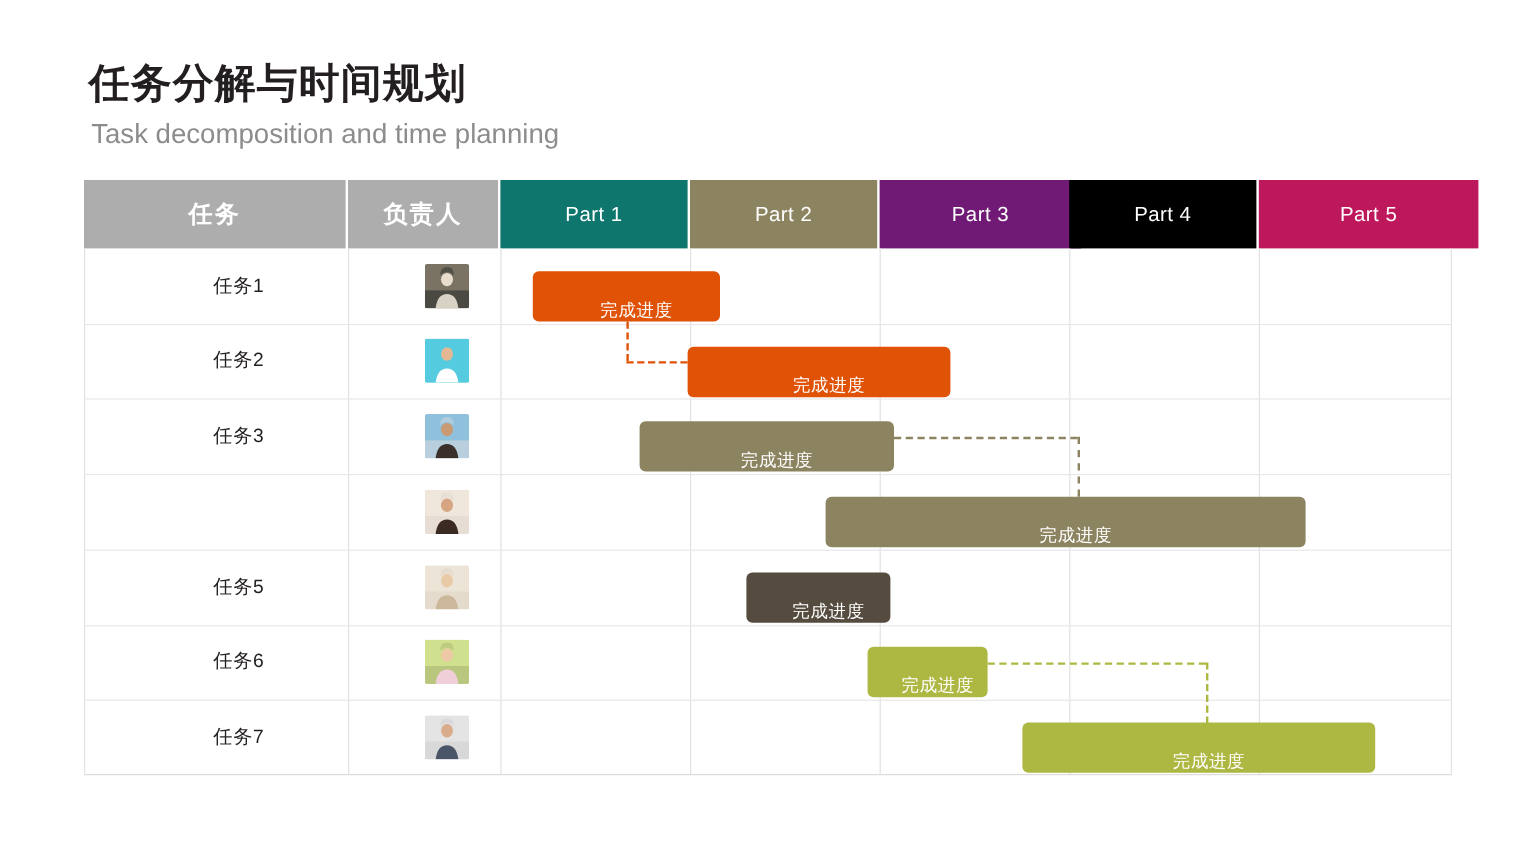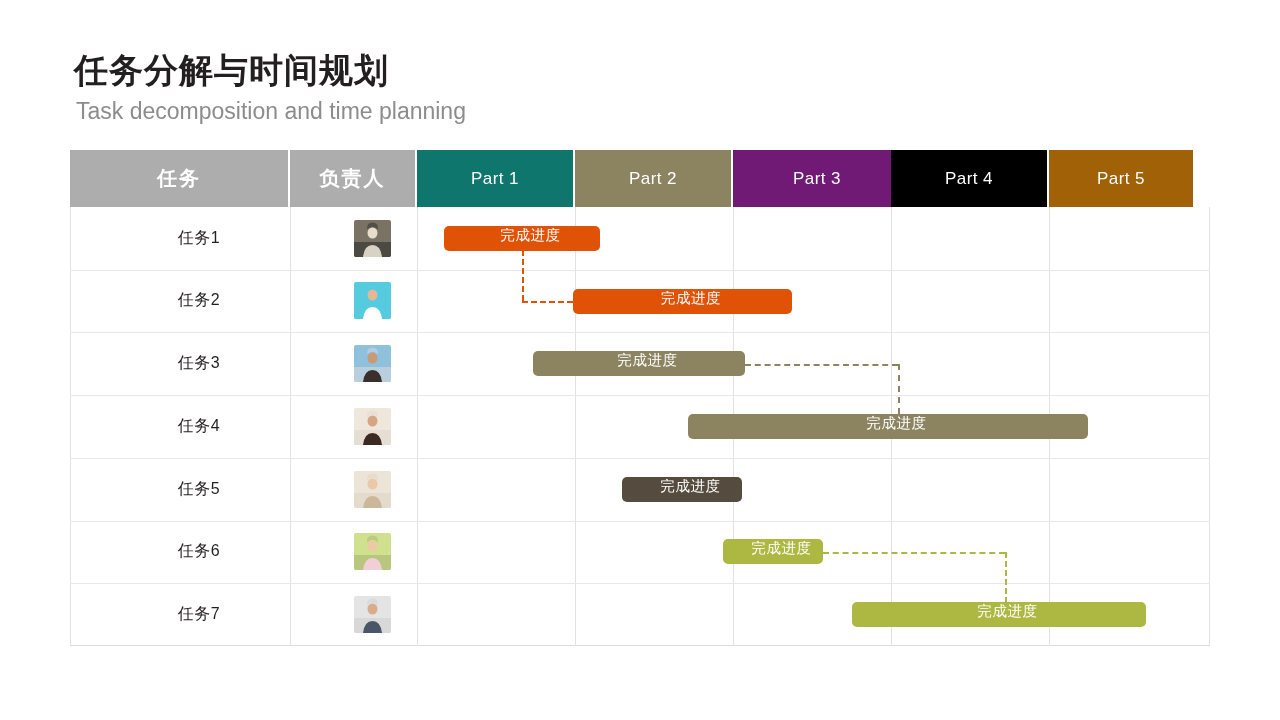--- a/index.html
+++ b/index.html
@@ -156,24 +156,24 @@
     border-radius: 2px;
     overflow: hidden;
     position: relative;
     flex: none;
   }
   .avatar svg { display: block; }
 
   
   .bar {
     position: absolute;
-    height: 25px;
+    height: 42px;
     border-radius: 5px;
     display: flex;
-    align-items: flex-start;
+    align-items: flex-end;
     justify-content: center;
     color: #ffffff;
     font-size: 14.5px;
     letter-spacing: 0.6px;
     box-sizing: border-box;
     z-index: 3;
     padding-left: 17px;
   }
 
   
@@ -214,21 +214,21 @@
       </div>
       <div class="hcell latin" style="left: 505px; width: 156px; background: rgb(140, 132, 96); align-items: center;">
         <span>Part 2</span>
       </div>
       <div class="hcell latin" style="left: 663px; width: 168px; background: #701a75;">
         <span>Part 3</span>
       </div>
       <div class="hcell latin" style="left: 821px; width: 156px; background: #000000;">
         <span>Part 4</span>
       </div>
-      <div class="hcell latin" style="left: 979px; width: 144px; background: #a16207;">
+      <div class="hcell latin" style="left: 979px; width: 183px; background: #be185d;">
         <span>Part 5</span>
       </div>
     </div>
 
   <div id="body-grid">
     <div id="outer-left"></div>
     <div id="outer-right"></div>
     <div id="outer-bottom"></div>
   <div class="vline" style="left: 220px;"></div>
       <div class="vline" style="left: 347px;"></div>
@@ -281,21 +281,20 @@
               <rect width="37" height="37" fill="#8fc0dc"></rect>
               <rect y="22" width="37" height="15" fill="#b9cfdd"></rect>
               <ellipse cx="18.5" cy="13" rx="5" ry="5.6" fill="#c99a74"></ellipse>
               <path d="M9 37 q1.5 -12 9.5 -12 q8 0 9.5 12 z" fill="#3a2f2b"></path>
               <path d="M13 9.5 q5.5 -5.5 11 0 q0.6 -7 -5.5 -7 q-6 0 -5.5 7 z" fill="#b9cfdd" opacity="0.85"></path>
             </svg>
           </div>
         </div>
       </div>
       <div class="row" style="top: 245.143px;">
-        <div class="task-name">任务4</div>
         <div class="avatar-cell">
           <div class="avatar">
             <svg width="37" height="37" viewBox="0 0 37 37">
               <rect width="37" height="37" fill="#efe6dc"></rect>
               <rect y="22" width="37" height="15" fill="#e6ddd4"></rect>
               <ellipse cx="18.5" cy="13" rx="5" ry="5.6" fill="#d8a583"></ellipse>
               <path d="M9 37 q1.5 -12 9.5 -12 q8 0 9.5 12 z" fill="#3a2a22"></path>
               <path d="M13 9.5 q5.5 -5.5 11 0 q0.6 -7 -5.5 -7 q-6 0 -5.5 7 z" fill="#e6ddd4" opacity="0.85"></path>
             </svg>
           </div>

